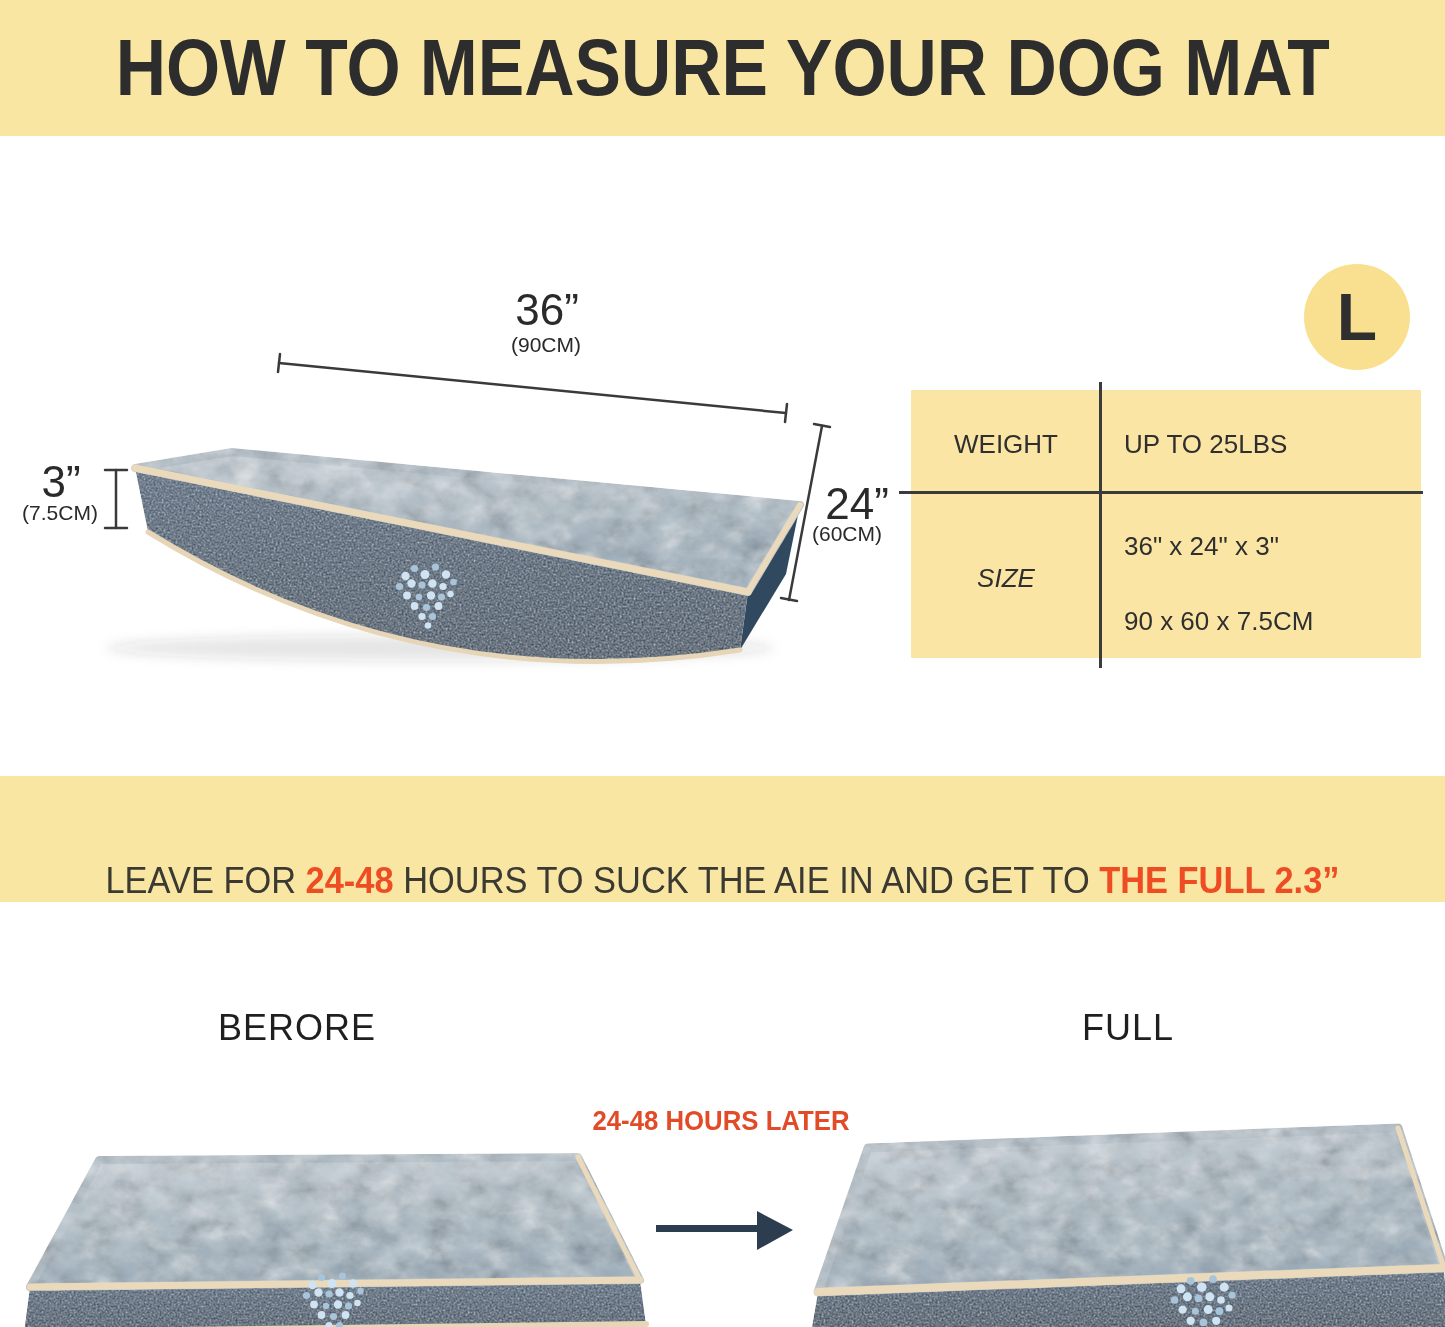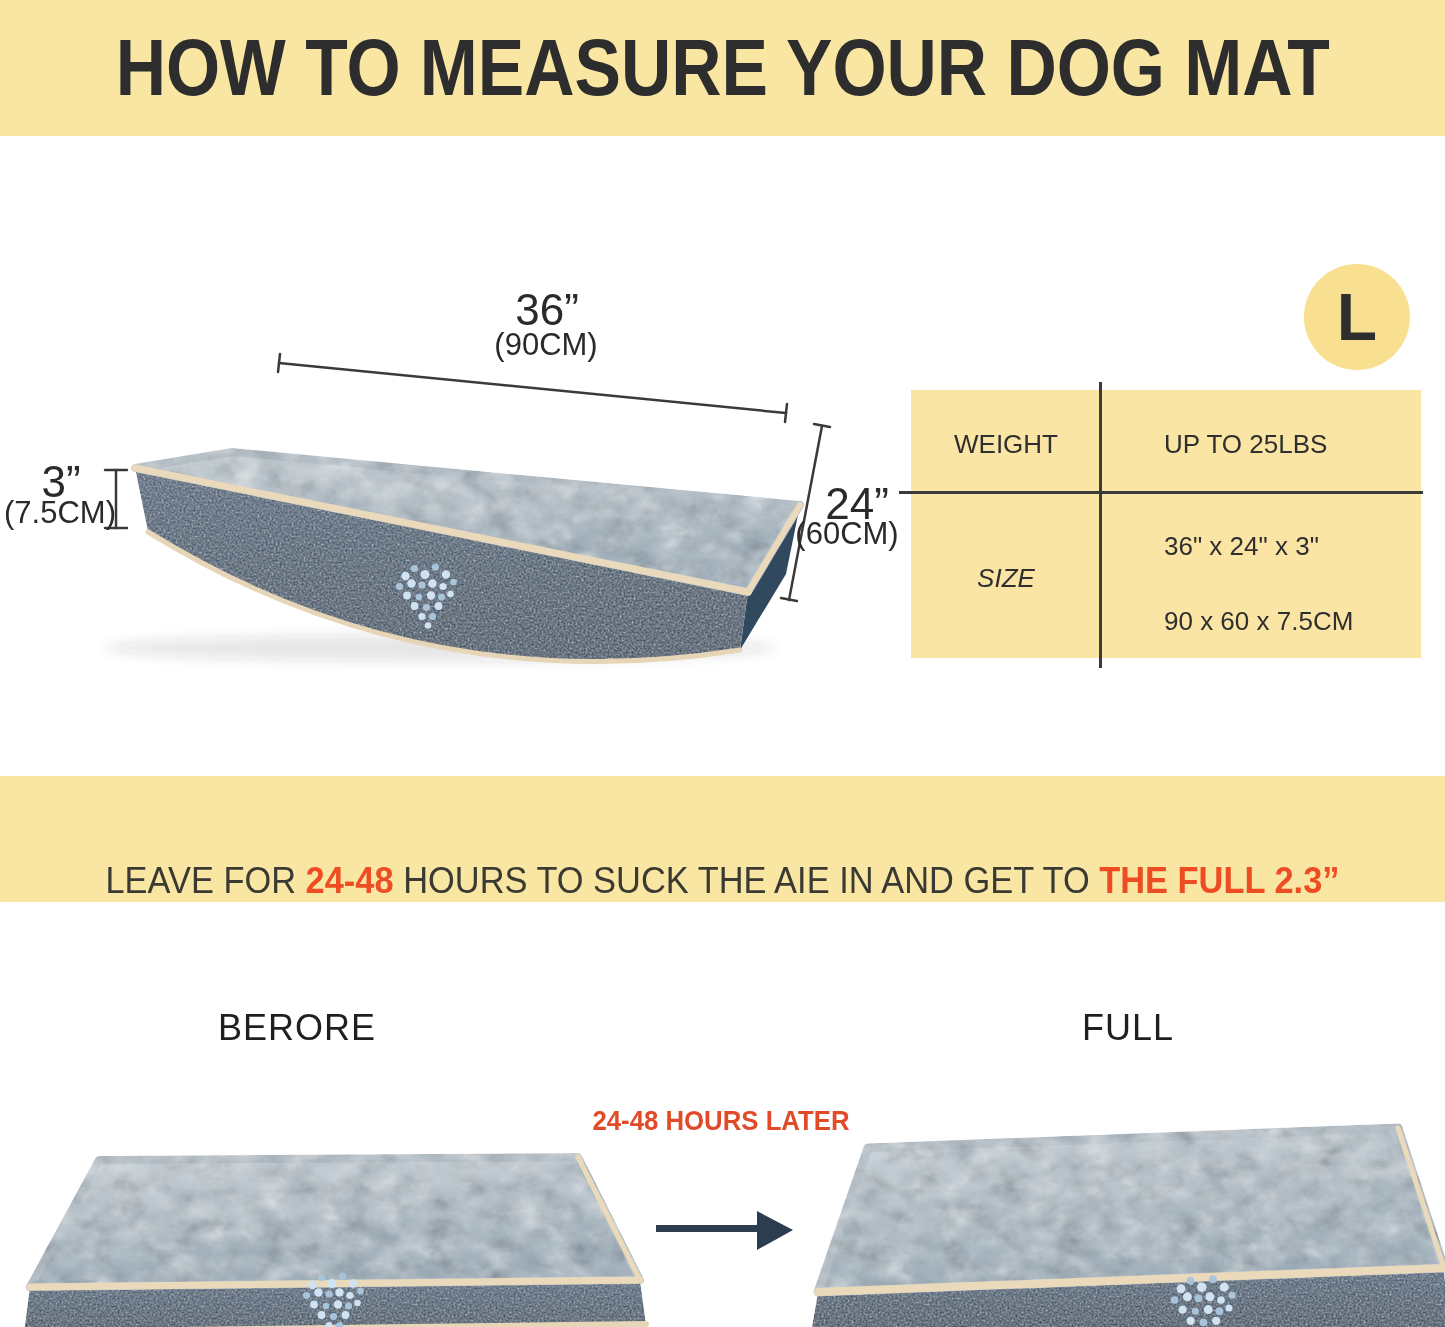--- a/index.html
+++ b/index.html
@@ -25,33 +25,33 @@
     font-size:37px;color:#3a3a33;white-space:nowrap;
     transform:scaleX(0.93);transform-origin:center;
   }
   .banner-mid .hl{color:#ee4d23;font-weight:bold;}
   
   .lbl{
     z-index:3;transform:translate(-50%,-50%);white-space:nowrap;
     text-align:center;color:#2a2a2a;
   }
   .dim-in{font-size:44px;}
-  .dim-cm{font-size:31px;}
+  .dim-cm{font-size:21px;}
   .badge{
     z-index:3;left:1304px;top:264px;width:106px;height:106px;border-radius:50%;
     background:#f9e091;display:flex;align-items:center;justify-content:center;
   }
   .badge span{font-size:66px;font-weight:bold;color:#2f2f2f;}
   
   .spec{z-index:2;left:911px;top:390px;width:510px;height:268px;background:#fae5a4;}
   .spec-vline{z-index:3;left:1099px;top:382px;width:3px;height:286px;background:#3b3b3b;}
   .spec-hline{z-index:3;left:899px;top:491px;width:524px;height:3px;background:#3b3b3b;}
   .cell{z-index:3;font-size:26px;color:#2f2f2f;white-space:nowrap;}
   .cell.c-label{transform:translate(-50%,-50%);}
-  .cell.c-value{transform:translate(0,-50%);margin-left:40px;}
+  .cell.c-value{transform:translate(0,-50%);}
   
   .cmp-lbl{font-size:36px;color:#1f1f1f;letter-spacing:1px;}
   .cmp-caption{font-size:28px;font-weight:bold;color:#e14b28;transform:translate(-50%,-50%) scaleX(0.92);}
   
   .art{z-index:1;left:0;top:0;pointer-events:none;}
 </style>
 </head>
 <body>
 
 <div class="page">

